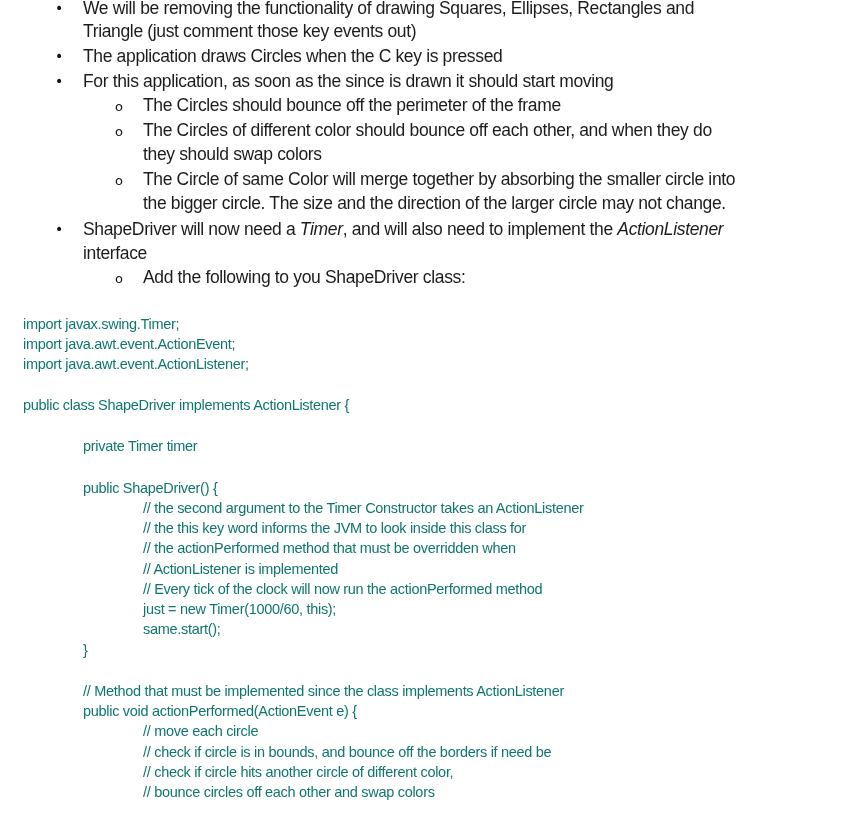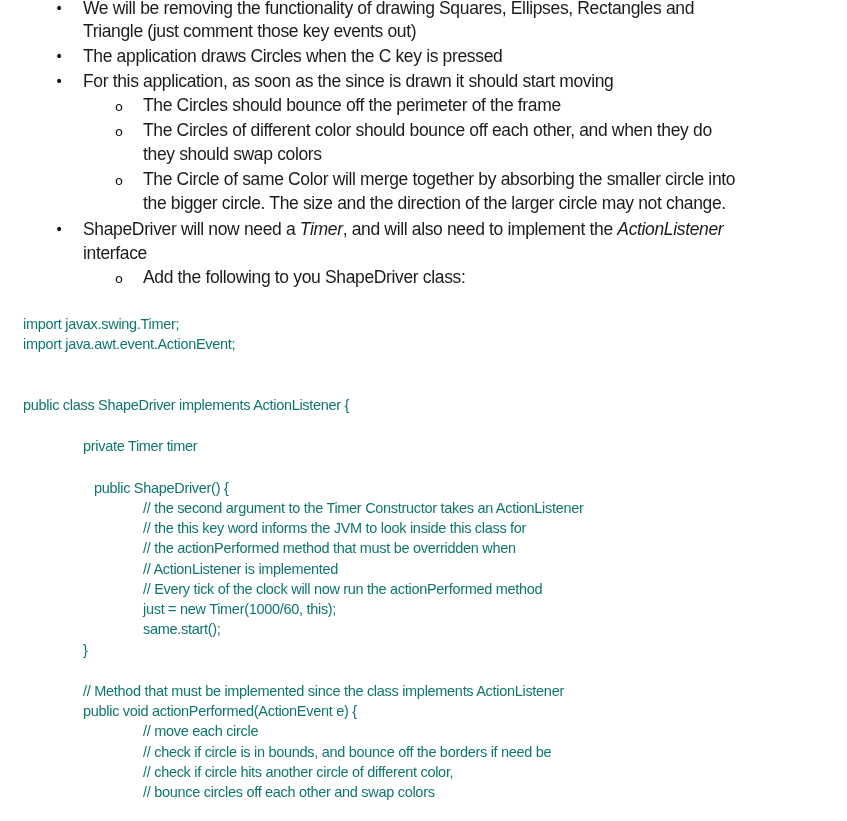--- a/index.html
+++ b/index.html
@@ -40,26 +40,27 @@
 
   <span class="bullet" style="left:55px;top:221px;">•</span>
   <div class="line b1" style="left:83px;top:219px;"><span>ShapeDriver will now need a </span><i>Timer</i><span>, and will also need to implement the </span><i>ActionListener</i></div>
   <div class="line b1" style="left:83px;top:243px;">interface</div>
 
   <span class="circ" style="left:115px;top:271px;">o</span>
   <div class="line b1" style="left:143px;top:267px;">Add the following to you ShapeDriver class:</div>
 
   <div class="line code" style="left:23px;top:316px;">import javax.swing.Timer;</div>
   <div class="line code" style="left:23px;top:336px;">import java.awt.event.ActionEvent;</div>
+  <div class="line code" style="left:23px;top:356px;">import java.awt.event.ActionListener;</div>
 
   <div class="line code" style="left:23px;top:397px;">public class ShapeDriver implements ActionListener {</div>
 
   <div class="line code" style="left:83px;top:438px;">private Timer timer</div>
 
-  <div class="line code" style="left:83px;top:480px;margin-left:11px;">public ShapeDriver() {</div>
+  <div class="line code" style="left:83px;top:480px;">public ShapeDriver() {</div>
   <div class="line code" style="left:143px;top:500px;">// the second argument to the Timer Constructor takes an ActionListener</div>
   <div class="line code" style="left:143px;top:520px;">// the this key word informs the JVM to look inside this class for</div>
   <div class="line code" style="left:143px;top:540px;">// the actionPerformed method that must be overridden when</div>
   <div class="line code" style="left:143px;top:561px;">// ActionListener is implemented</div>
   <div class="line code" style="left:143px;top:581px;">// Every tick of the clock will now run the actionPerformed method</div>
   <div class="line code" style="left:143px;top:601px;">just = new Timer(1000/60, this);</div>
   <div class="line code" style="left:143px;top:621px;">same.start();</div>
   <div class="line code" style="left:83px;top:642px;">}</div>
 
   <div class="line code" style="left:83px;top:683px;">// Method that must be implemented since the class implements ActionListener</div>

